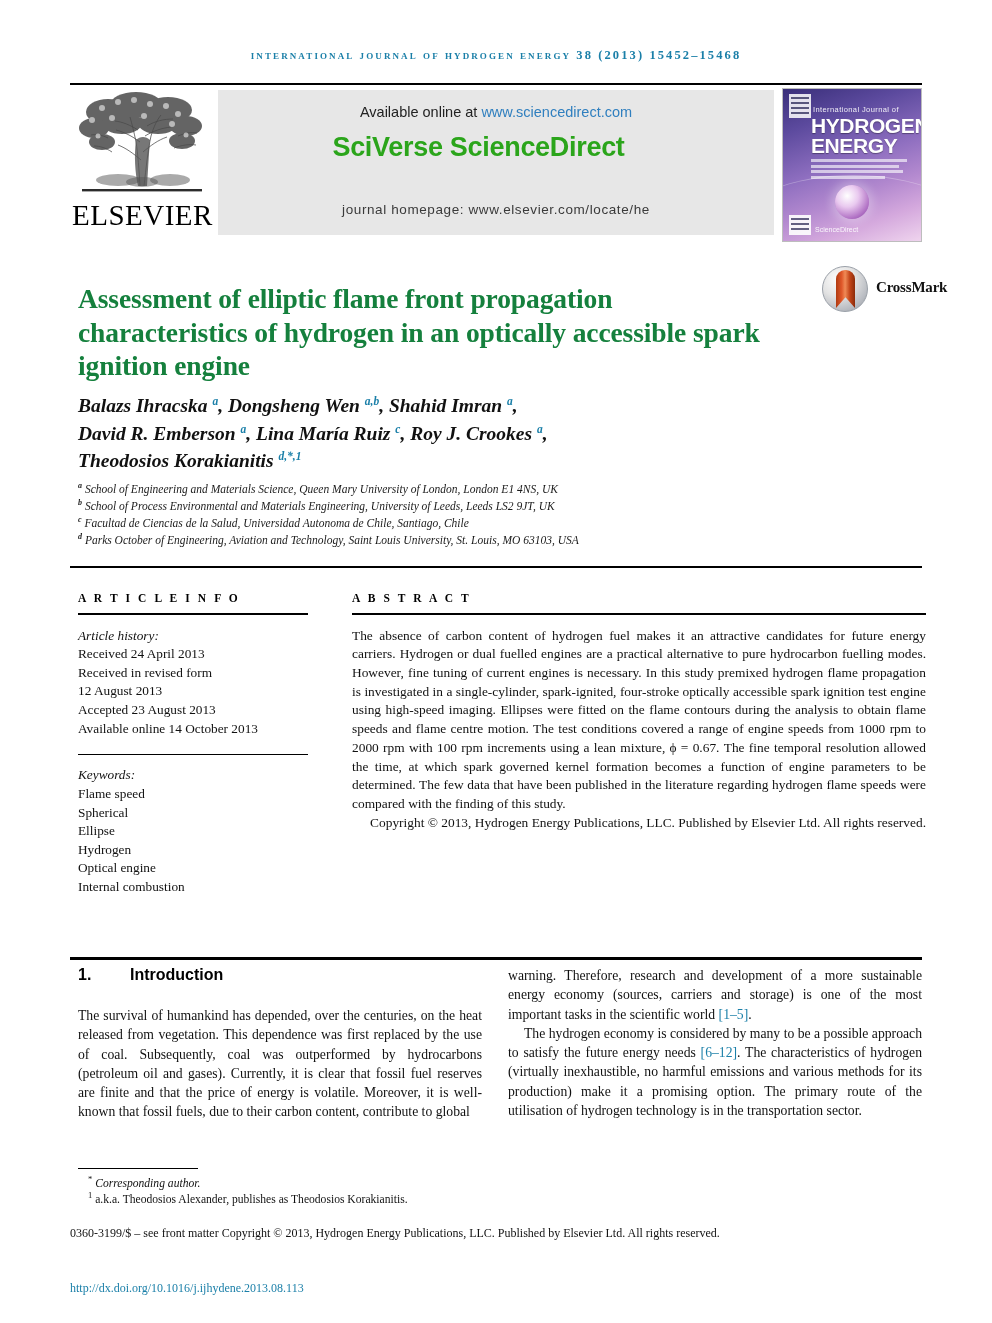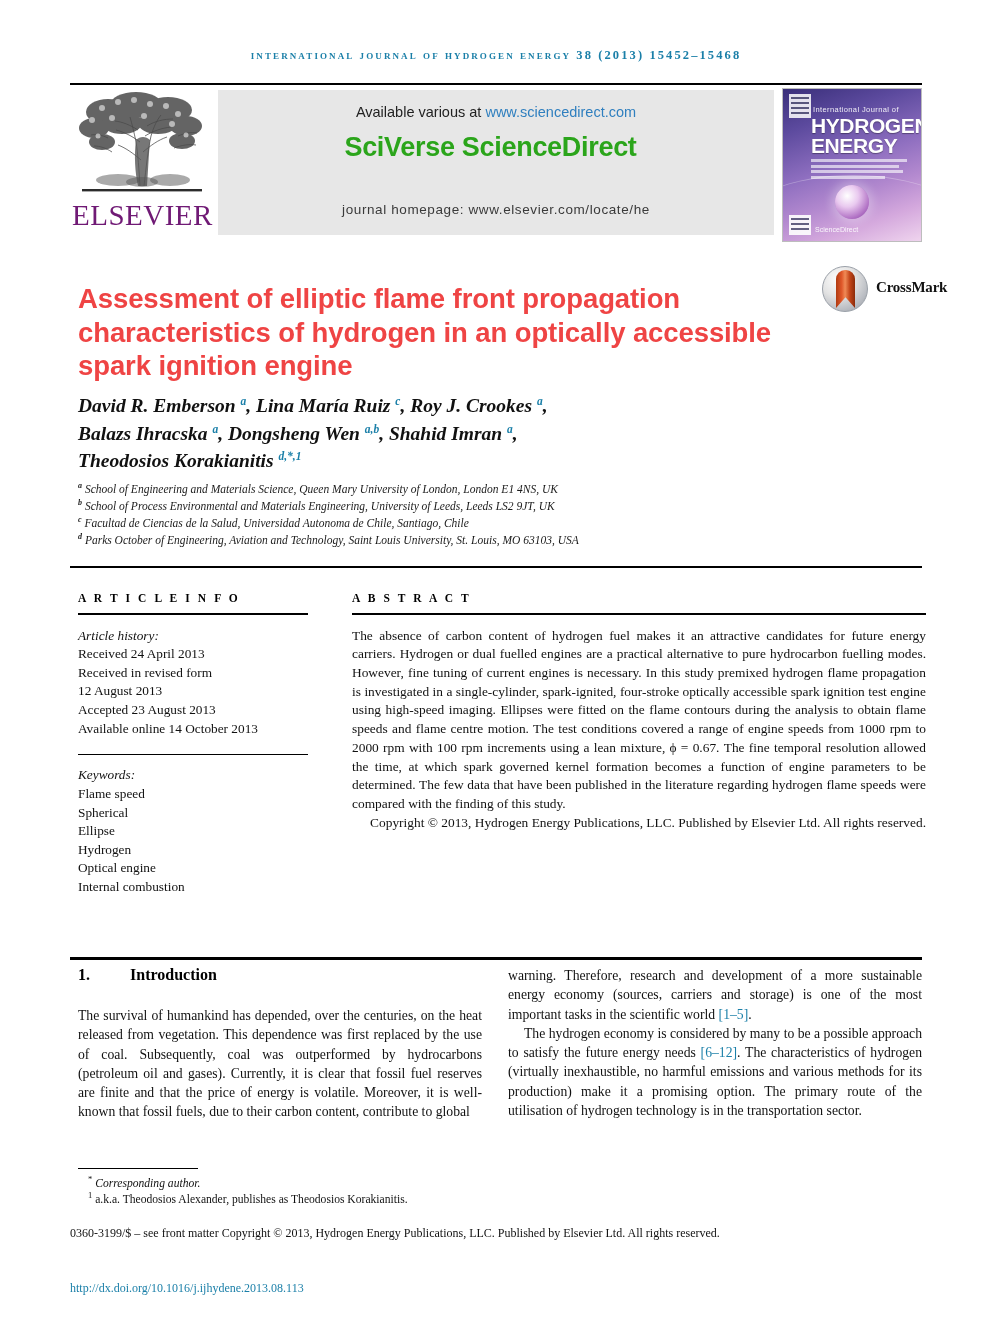--- a/index.html
+++ b/index.html
@@ -59,21 +59,21 @@
     position: absolute;
     left: 6px; top: 0px;
     width: 128px; height: 110px;
     overflow: hidden;
   }
   .els-word {
     position: absolute;
     left: 0; top: 110px;
     width: 140px;
     text-align: center;
-    color: #701a75;
+    color: #000000;
     font-family: "Liberation Serif", serif;
     font-size: 29px;
     letter-spacing: 0.5px;
     line-height: 30px;
   }
 
   .sd-band {
     position: absolute;
     left: 148px; top: 2px;
     width: 556px; height: 145px;
@@ -87,21 +87,21 @@
     font-family: "Liberation Sans", sans-serif;
     font-size: 14.5px;
     color: #222;
   }
   .sd-avail a {
     color: #2f7fbf;
     text-decoration: none;
   }
   .sd-title {
     position: absolute;
-    left: 12px; top: 42px;
+    left: 0; top: 42px;
     width: 521px;
     text-align: center;
     font-family: "Liberation Sans", sans-serif;
     font-weight: bold;
     font-size: 27px;
     color: #2ba51b;
     letter-spacing: -0.3px;
   }
   .sd-home {
     position: absolute;
@@ -202,25 +202,25 @@
     font-family: "Liberation Sans", sans-serif;
     font-size: 7px;
     opacity: .9;
   }
 
   
   .title {
     position: absolute;
     left: 78px; top: 264px;
     width: 700px;
-    font-family: Liberation Sans, sans-serif;
+    font-family: Liberation Serif, serif;
     font-weight: bold;
     font-size: 27.5px;
     line-height: 33.5px;
-    color: #ef4444;
+    color: #15803d;
     letter-spacing: -0.1px;
   }
 
   
   .crossmark {
     position: absolute;
     left: 822px; top: 266px;
     width: 108px; height: 50px;
   }
   .cm-circle {
@@ -369,21 +369,21 @@
     position: absolute;
     left: 78px; top: 966px;
     width: 404px;
   }
   .body-r {
     position: absolute;
     left: 508px; top: 966px;
     width: 414px;
   }
   .h1 {
-    font-family: Liberation Serif, serif;
+    font-family: Liberation Sans, sans-serif;
     font-weight: bold;
     font-size: 16px;
     color: #000;
     margin-bottom: 22px;
   }
   .h1 .num { display: inline-block; width: 52px; }
   .para {
     font-family: "Liberation Serif", serif;
     font-size: 13.7px;
     line-height: 19.3px;
@@ -492,21 +492,21 @@
             <ellipse cx="92" cy="90" rx="20" ry="6" opacity="0.5"></ellipse>
             <ellipse cx="64" cy="92" rx="16" ry="5" opacity="0.5"></ellipse>
           </g>
           <rect x="4" y="99" width="120" height="2.4" fill="#2c2c2c"></rect>
         </svg>
       </div>
       <div class="els-word">ELSEVIER</div>
     </div>
 
     <div class="sd-band">
-      <div class="sd-avail"><span>Available various at </span><a href="#">www.sciencedirect.com</a></div>
+      <div class="sd-avail"><span>Available online at </span><a href="#">www.sciencedirect.com</a></div>
       <div class="sd-title">SciVerse ScienceDirect</div>
       <div class="sd-home">journal homepage: www.elsevier.com/locate/he</div>
     </div>
 
     <div class="cover">
       <div class="cover-arcs"></div>
       <div class="cover-elsq">
           <i style="top:3px"></i>
           <i style="top:8px"></i>
           <i style="top:13px"></i>
@@ -534,22 +534,22 @@
   <h1 class="title">Assessment of elliptic flame front propagation characteristics of hydrogen in an optically accessible spark ignition engine</h1>
 
   <div class="crossmark">
     <div class="cm-circle">
         <div class="cm-book"></div>
       </div>
     <div class="cm-text">CrossMark</div>
   </div>
 
   <div class="authors">
+      <div><span>Balazs Ihracska </span><sup>a</sup><span>, Dongsheng Wen </span><sup>a,b</sup><span>, Shahid Imran </span><sup>a</sup><span>,</span></div>
       <div><span>David R. Emberson </span><sup>a</sup><span>, Lina María Ruiz </span><sup>c</sup><span>, Roy J. Crookes </span><sup>a</sup><span>,</span></div>
-      <div><span>Balazs Ihracska </span><sup>a</sup><span>, Dongsheng Wen </span><sup>a,b</sup><span>, Shahid Imran </span><sup>a</sup><span>,</span></div>
       <div><span>Theodosios Korakianitis </span><sup>d,*,1</sup></div>
     </div>
 
   <div class="affils">
       <div class="ln"><sup>a</sup><span> School of Engineering and Materials Science, Queen Mary University of London, London E1 4NS, UK</span></div>
       <div class="ln"><sup>b</sup><span> School of Process Environmental and Materials Engineering, University of Leeds, Leeds LS2 9JT, UK</span></div>
       <div class="ln"><sup>c</sup><span> Facultad de Ciencias de la Salud, Universidad Autonoma de Chile, Santiago, Chile</span></div>
       <div class="ln"><sup>d</sup><span> Parks October of Engineering, Aviation and Technology, Saint Louis University, St. Louis, MO 63103, USA</span></div>
     </div>
 

